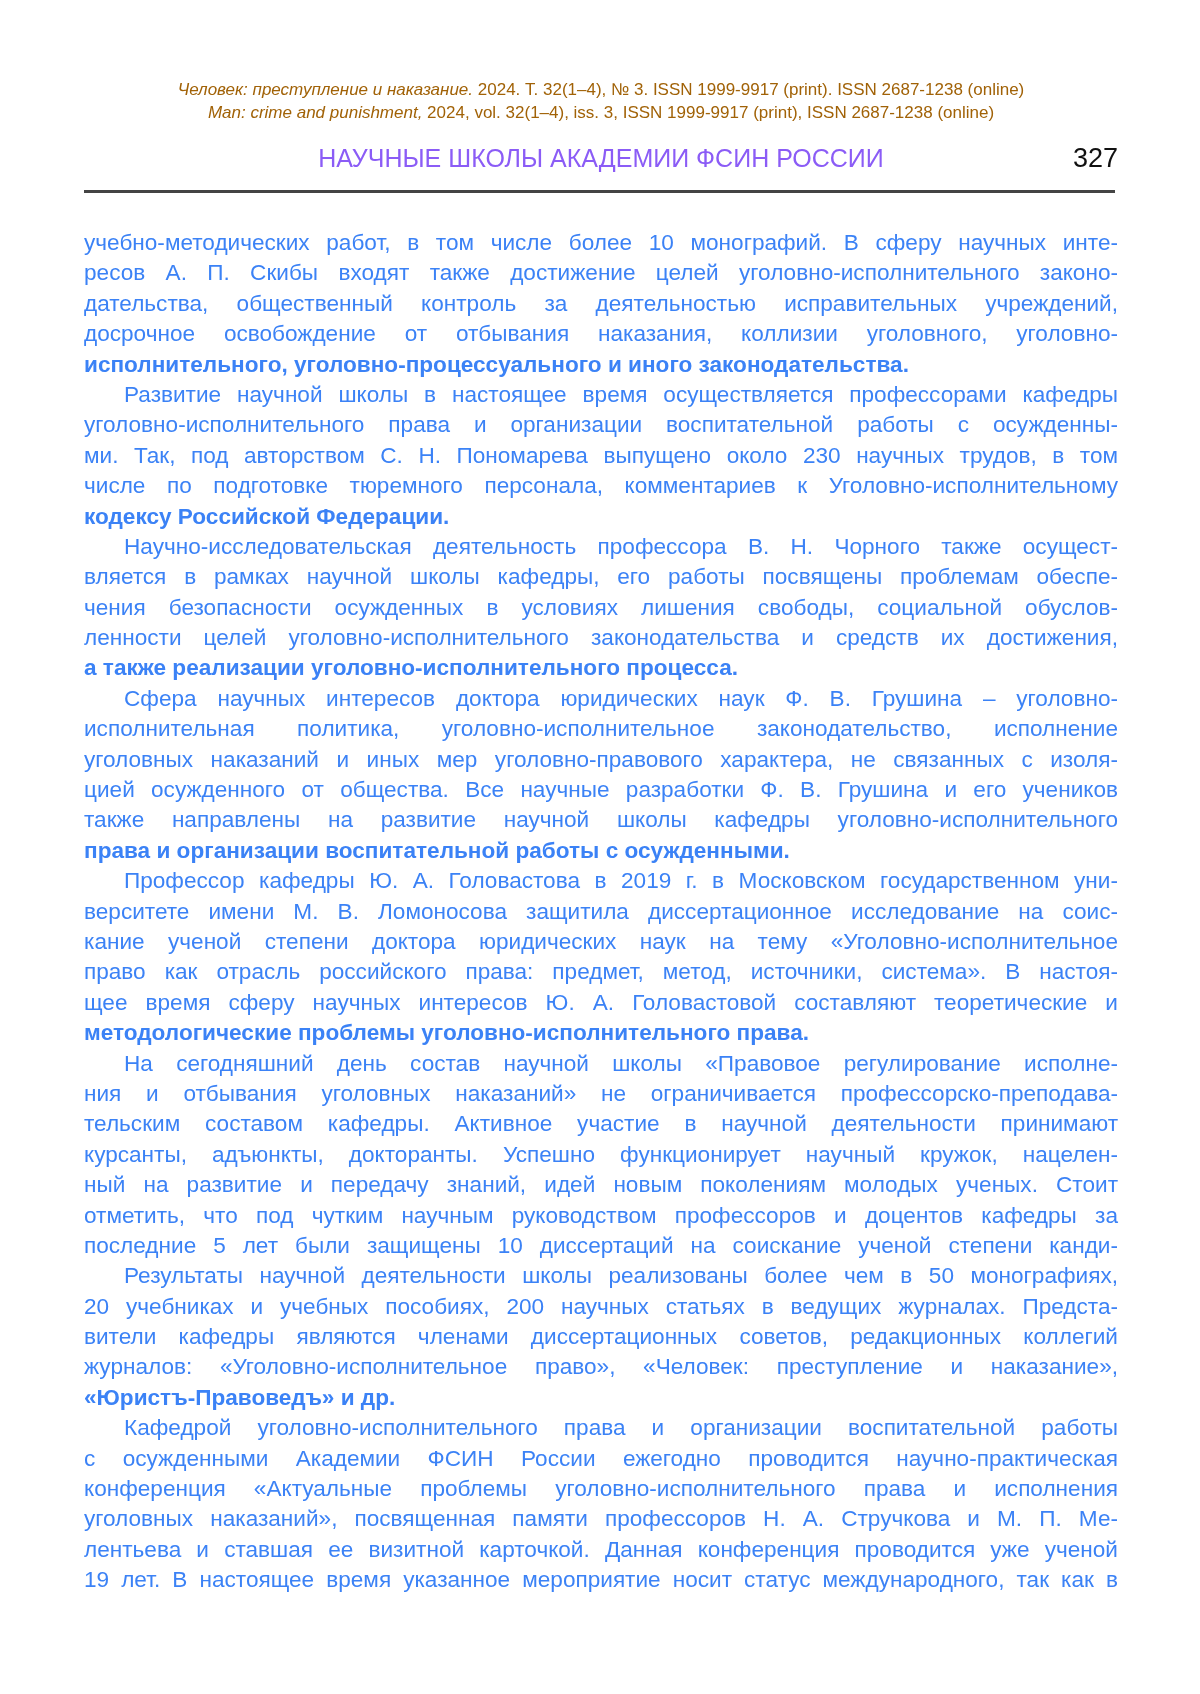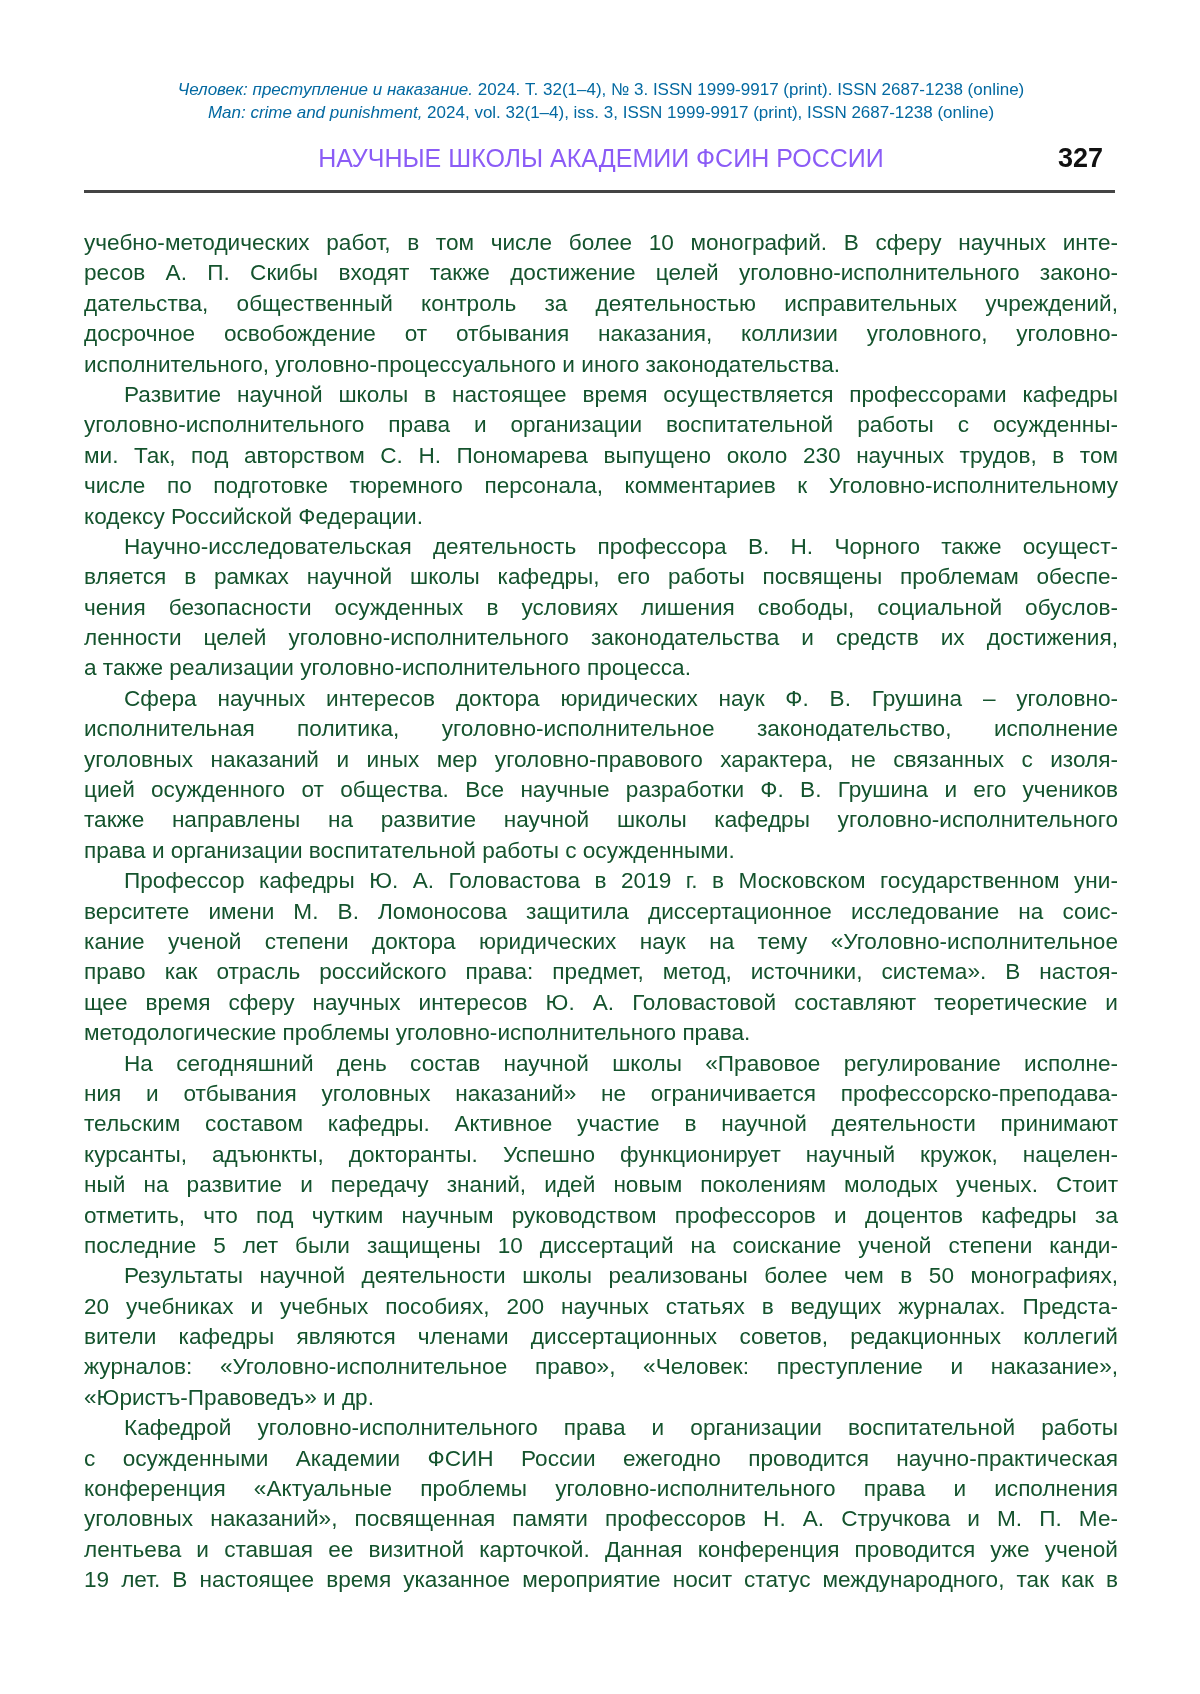--- a/index.html
+++ b/index.html
@@ -1,34 +1,34 @@
 <!DOCTYPE html>
 <html><head>
 <meta charset="utf-8">
 <style>
   html, body { margin: 0; padding: 0; background: #ffffff; }
   body { width: 1200px; height: 1694px; position: relative; overflow: hidden;
          font-family: "Liberation Sans", sans-serif; color: #1a1a1a; }
   .running-head { position: absolute; left: 84px; width: 1034px; top: 78px; text-align: center;
-                  font-size: 17px; line-height: 23px; color: #0369a1; }
+                  font-size: 17px; line-height: 23px; color: #a16207; }
   .running-head i { font-style: italic; }
   .section-head { position: absolute; left: 84px; width: 1034px; top: 140px; height: 36px; }
   .section-title { position: absolute; left: 0; width: 1034px; text-align: center;
                    font-size: 25px; line-height: 36px; letter-spacing: 0px; color: #8b5cf6; }
-  .page-number { position: absolute; right: 15px; top: 0; font-size: 27px; font-weight: bold;
+  .page-number { position: absolute; right: 0; top: 0; font-size: 27px; font-weight: normal;
                  line-height: 36px; color: #111; }
   .rule { position: absolute; left: 84px; width: 1031px; top: 190px; height: 3px; background: #444; }
   .body-text { position: absolute; left: 84px; width: 1034px; top: 228px; font-size: 22.6px;
-               line-height: 30.4px; color: #14532d; }
+               line-height: 30.4px; color: #3b82f6; }
   .line { display: block; text-align: justify; text-align-last: justify; white-space: nowrap;
           height: 30.4px; overflow: visible; }
   .line.last { text-align-last: left; }
   .line.indent { padding-left: 40px; }
   .jl { display: block; width: 100%; text-align: justify; text-align-last: justify; white-space: normal; }
-  .line.last .jl { text-align-last: left; }
+  .line.last .jl { text-align-last: left; font-weight: bold; }
 </style>
 </head>
 <body>
 
 <div class="running-head">
   <div><i>Человек: преступление и наказание.</i><span> 2024. Т. 32(1–4), № 3. ISSN 1999-9917 (print). ISSN 2687-1238 (online)</span></div>
   <div><i>Man: crime and punishment,</i><span> 2024, vol. 32(1–4), iss. 3, ISSN 1999-9917 (print), ISSN 2687-1238 (online)</span></div>
 </div>
 
 <div class="section-head">

